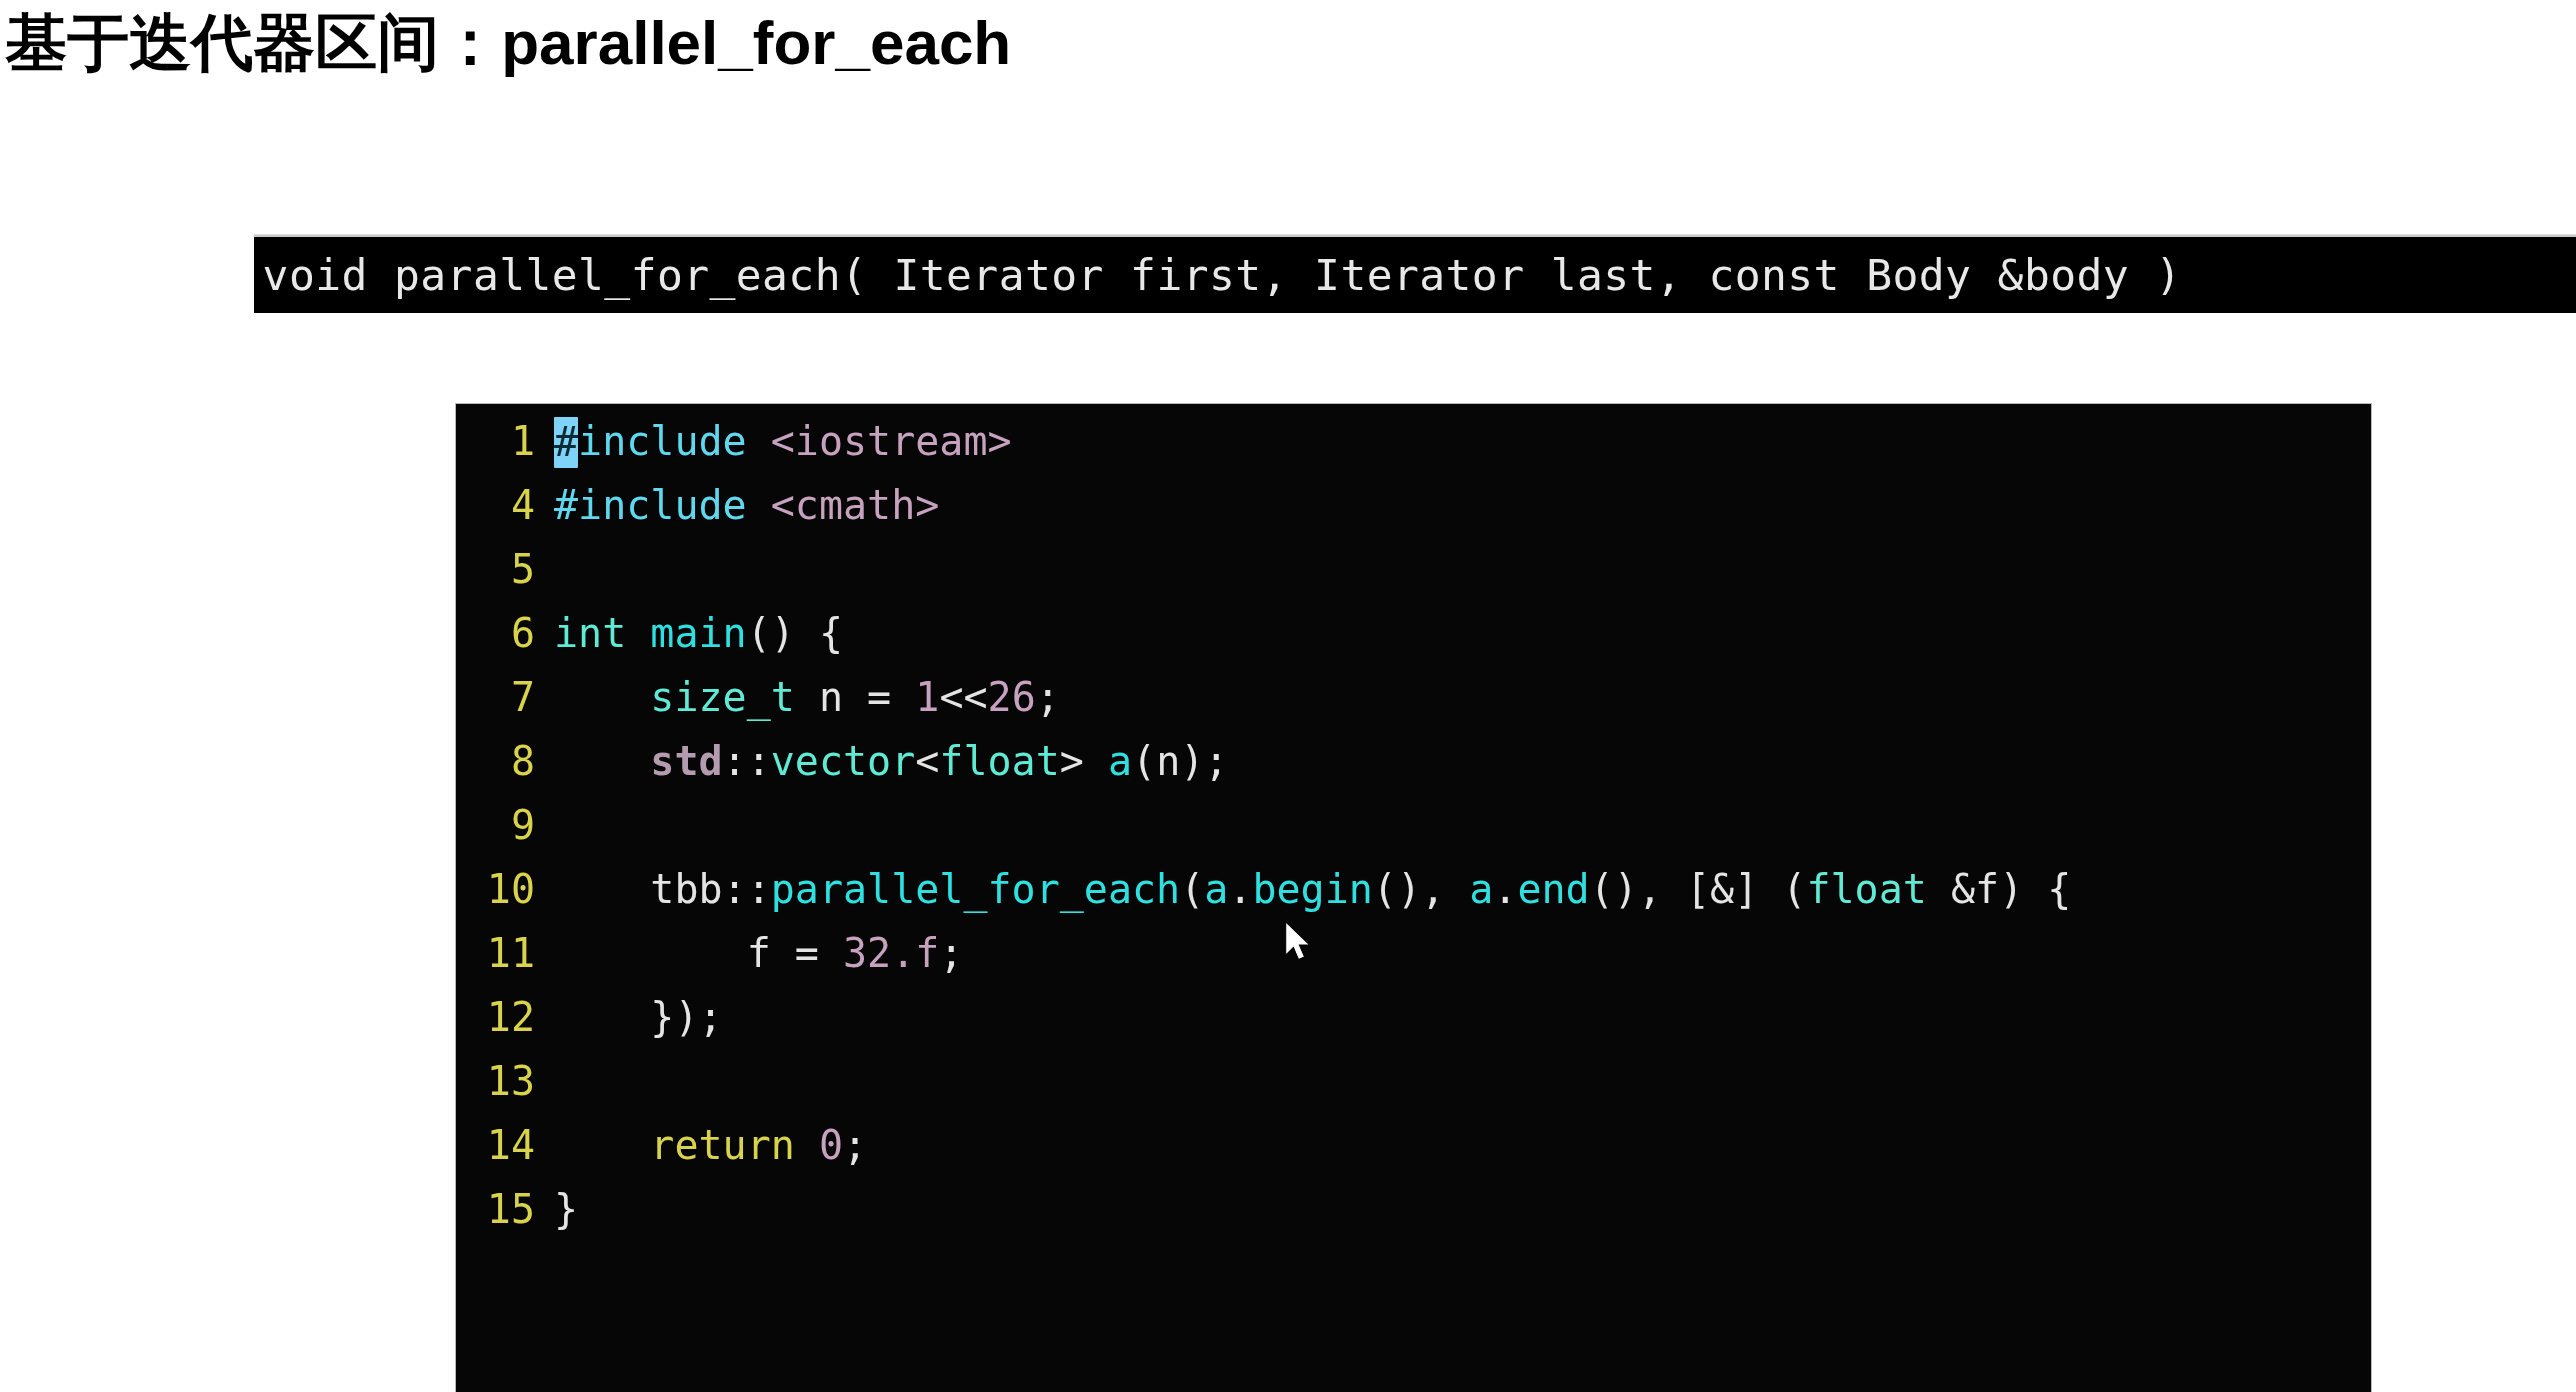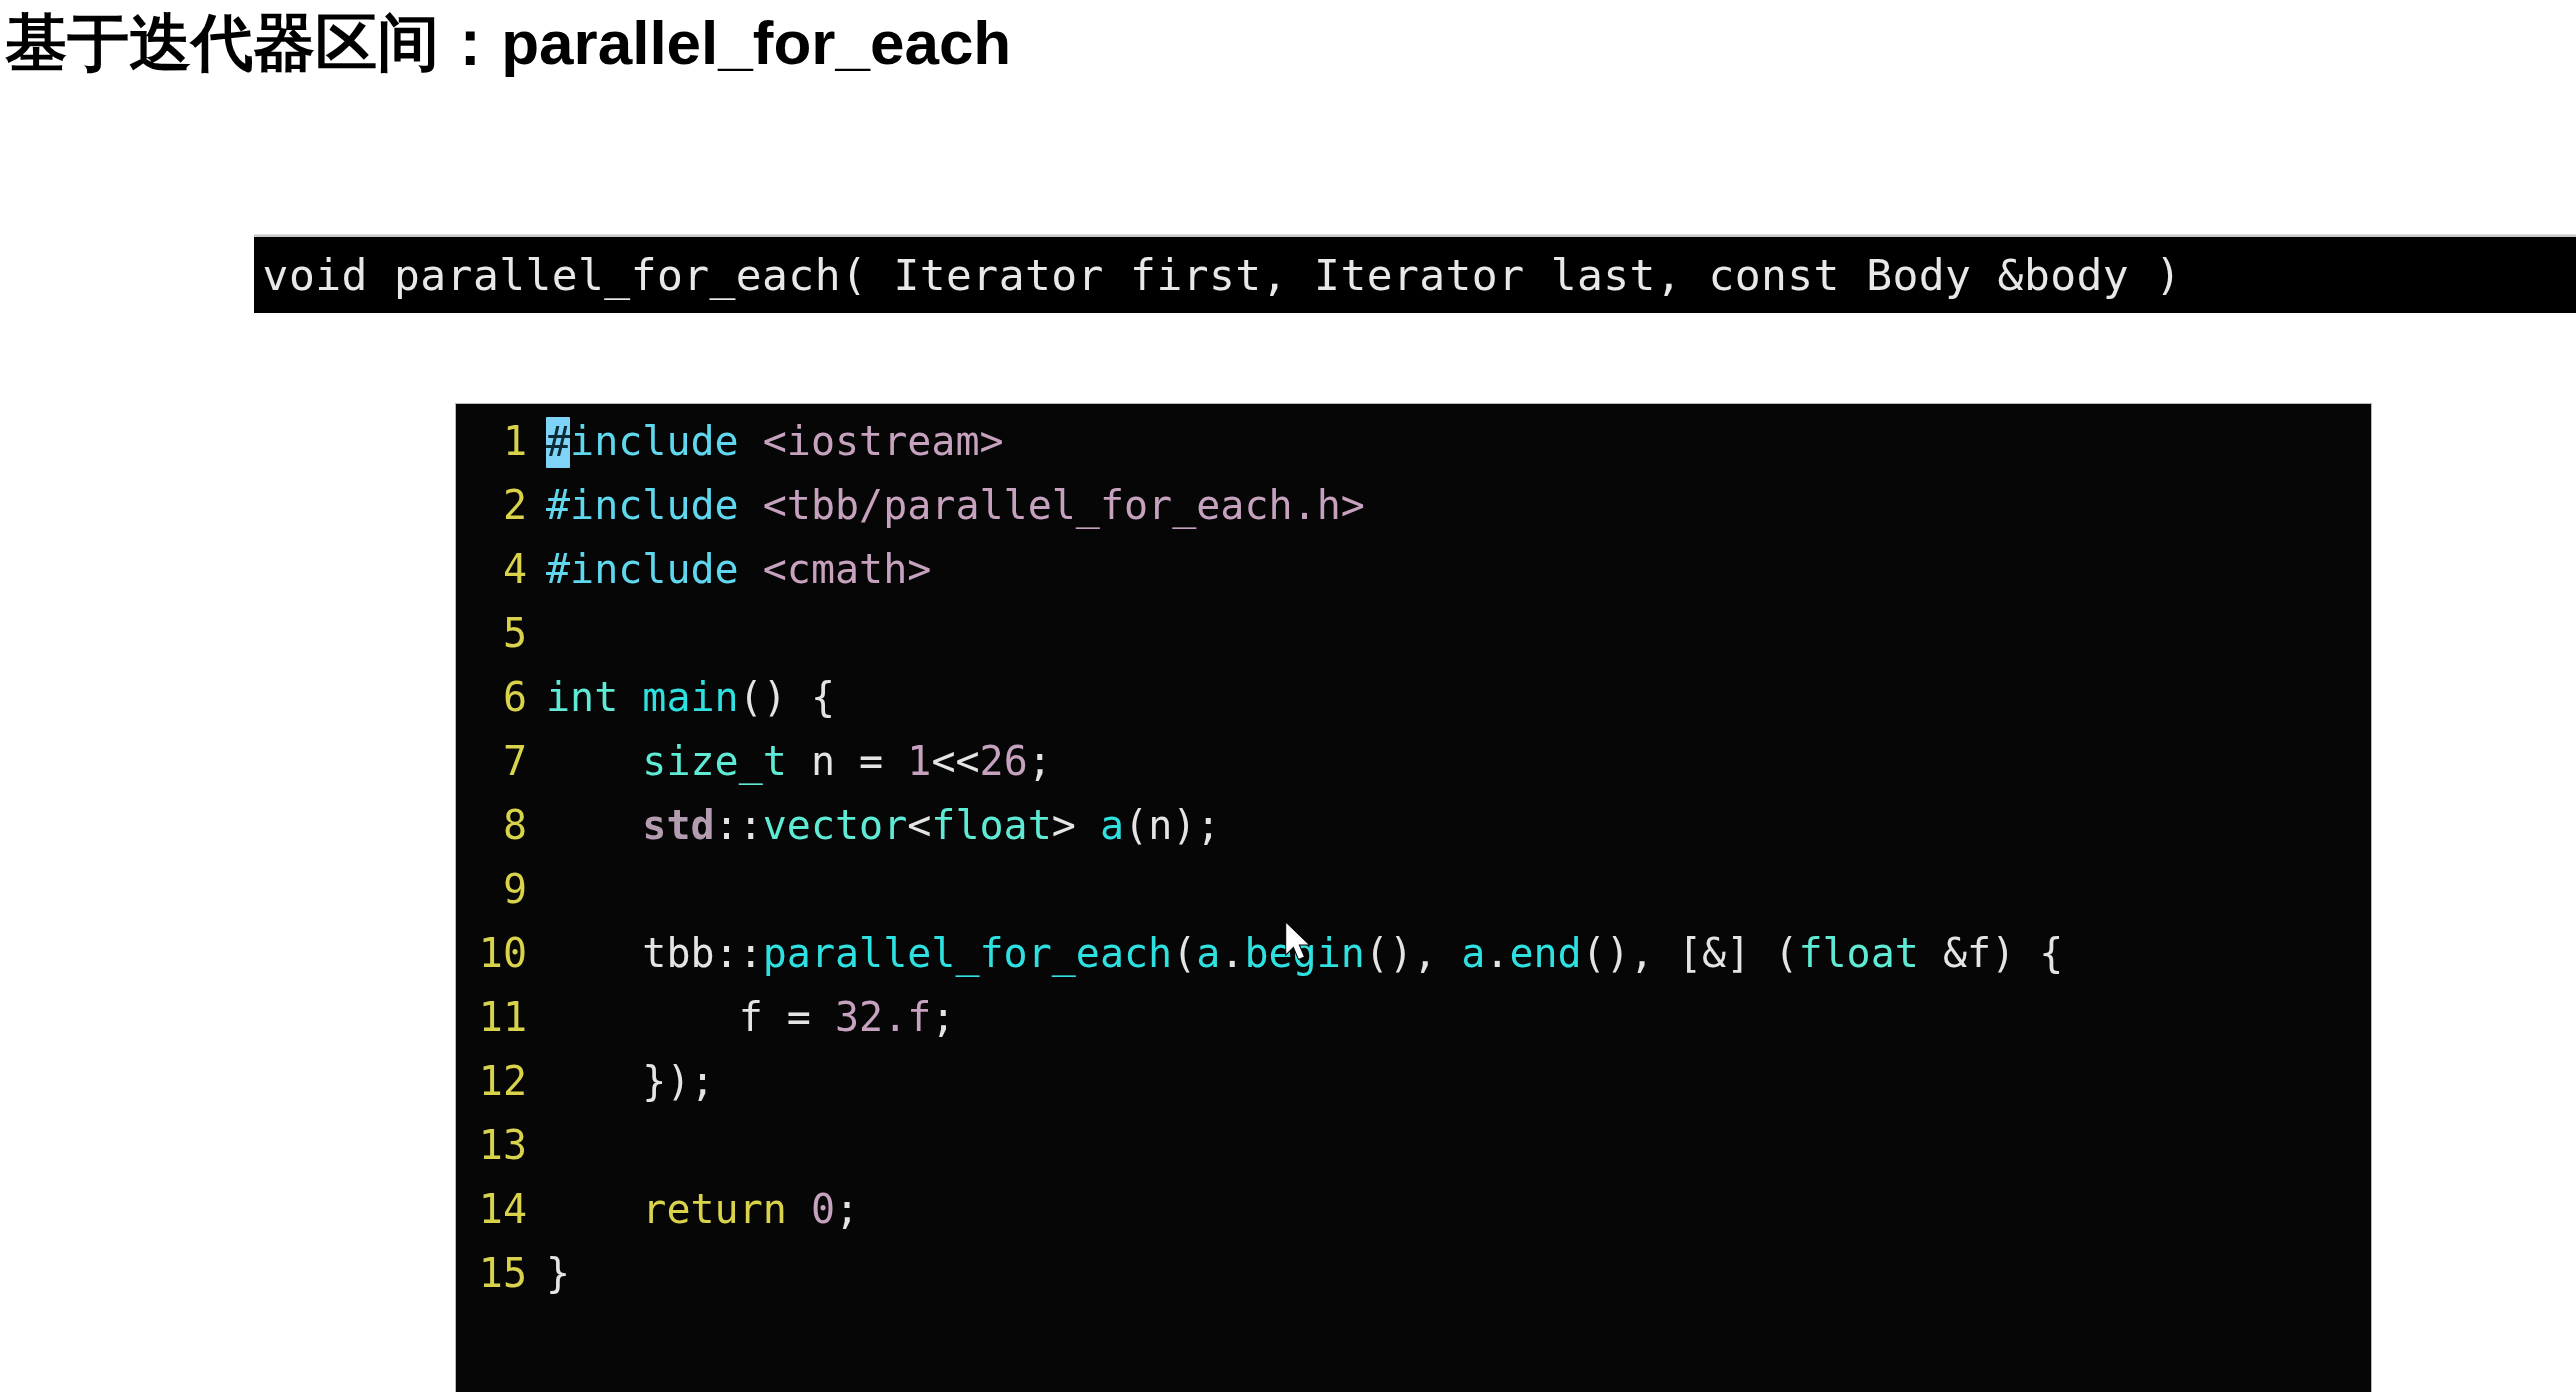--- a/index.html
+++ b/index.html
@@ -123,24 +123,23 @@
 </style>
 </head>
 <body style="background: rgb(255, 255, 255);">
 
 <div id="slide-title">基于迭代器区间：parallel_for_each</div>
 
 <div id="signature-band" style="background: rgb(0, 0, 0);">
   <div id="signature-text" style="color: rgb(232, 232, 232);">void parallel_for_each( Iterator first, Iterator last, const Body &amp;body )</div>
 </div>
 
-<div id="code-block" style="background: rgb(6, 6, 6);">
+<div id="code-block" style="background: rgb(6, 6, 6); padding-left: 8px;">
   <div id="code-lines">
       <div class="code-line"><span class="lineno">1</span><span class="code-text"><span class="cursor-cell">#</span><span class="t-pre">include</span><span class="t-plain"> </span><span class="t-str">&lt;iostream&gt;</span></span></div>
-      <div class="code-line"><span class="lineno">2</span><span class="code-text"><span class="t-pre">#include</span><span class="t-plain"> </span><span class="t-str">&lt;tbb/parallel_for_each.h&gt;</span></span></div>
       <div class="code-line"><span class="lineno">4</span><span class="code-text"><span class="t-pre">#include</span><span class="t-plain"> </span><span class="t-str">&lt;cmath&gt;</span></span></div>
       <div class="code-line"><span class="lineno">5</span><span class="code-text"></span></div>
       <div class="code-line"><span class="lineno">6</span><span class="code-text"><span class="t-type">int</span><span class="t-plain"> </span><span class="t-fn">main</span><span class="t-plain">()</span><span class="t-plain"> </span><span class="t-plain">{</span></span></div>
       <div class="code-line"><span class="lineno">7</span><span class="code-text"><span class="t-plain">    </span><span class="t-type">size_t</span><span class="t-plain"> </span><span class="t-plain">n</span><span class="t-plain"> </span><span class="t-plain">=</span><span class="t-plain"> </span><span class="t-num">1</span><span class="t-plain">&lt;&lt;</span><span class="t-num">26</span><span class="t-plain">;</span></span></div>
       <div class="code-line"><span class="lineno">8</span><span class="code-text"><span class="t-plain">    </span><span class="t-ns">std</span><span class="t-plain">::</span><span class="t-type">vector</span><span class="t-plain">&lt;</span><span class="t-type">float</span><span class="t-plain">&gt;</span><span class="t-plain"> </span><span class="t-fn">a</span><span class="t-plain">(</span><span class="t-plain">n</span><span class="t-plain">);</span></span></div>
       <div class="code-line"><span class="lineno">9</span><span class="code-text"></span></div>
       <div class="code-line"><span class="lineno">10</span><span class="code-text"><span class="t-plain">    </span><span class="t-plain">tbb</span><span class="t-plain">::</span><span class="t-fn">parallel_for_each</span><span class="t-plain">(</span><span class="t-fn">a</span><span class="t-plain">.</span><span class="t-fn">begin</span><span class="t-plain">(),</span><span class="t-plain"> </span><span class="t-fn">a</span><span class="t-plain">.</span><span class="t-fn">end</span><span class="t-plain">(),</span><span class="t-plain"> </span><span class="t-plain">[&amp;]</span><span class="t-plain"> </span><span class="t-plain">(</span><span class="t-type">float</span><span class="t-plain"> </span><span class="t-plain">&amp;</span><span class="t-plain">f</span><span class="t-plain">)</span><span class="t-plain"> </span><span class="t-plain">{</span></span></div>
       <div class="code-line"><span class="lineno">11</span><span class="code-text"><span class="t-plain">        </span><span class="t-plain">f</span><span class="t-plain"> </span><span class="t-plain">=</span><span class="t-plain"> </span><span class="t-num">32.f</span><span class="t-plain">;</span></span></div>
       <div class="code-line"><span class="lineno">12</span><span class="code-text"><span class="t-plain">    </span><span class="t-plain">});</span></span></div>
       <div class="code-line"><span class="lineno">13</span><span class="code-text"></span></div>

